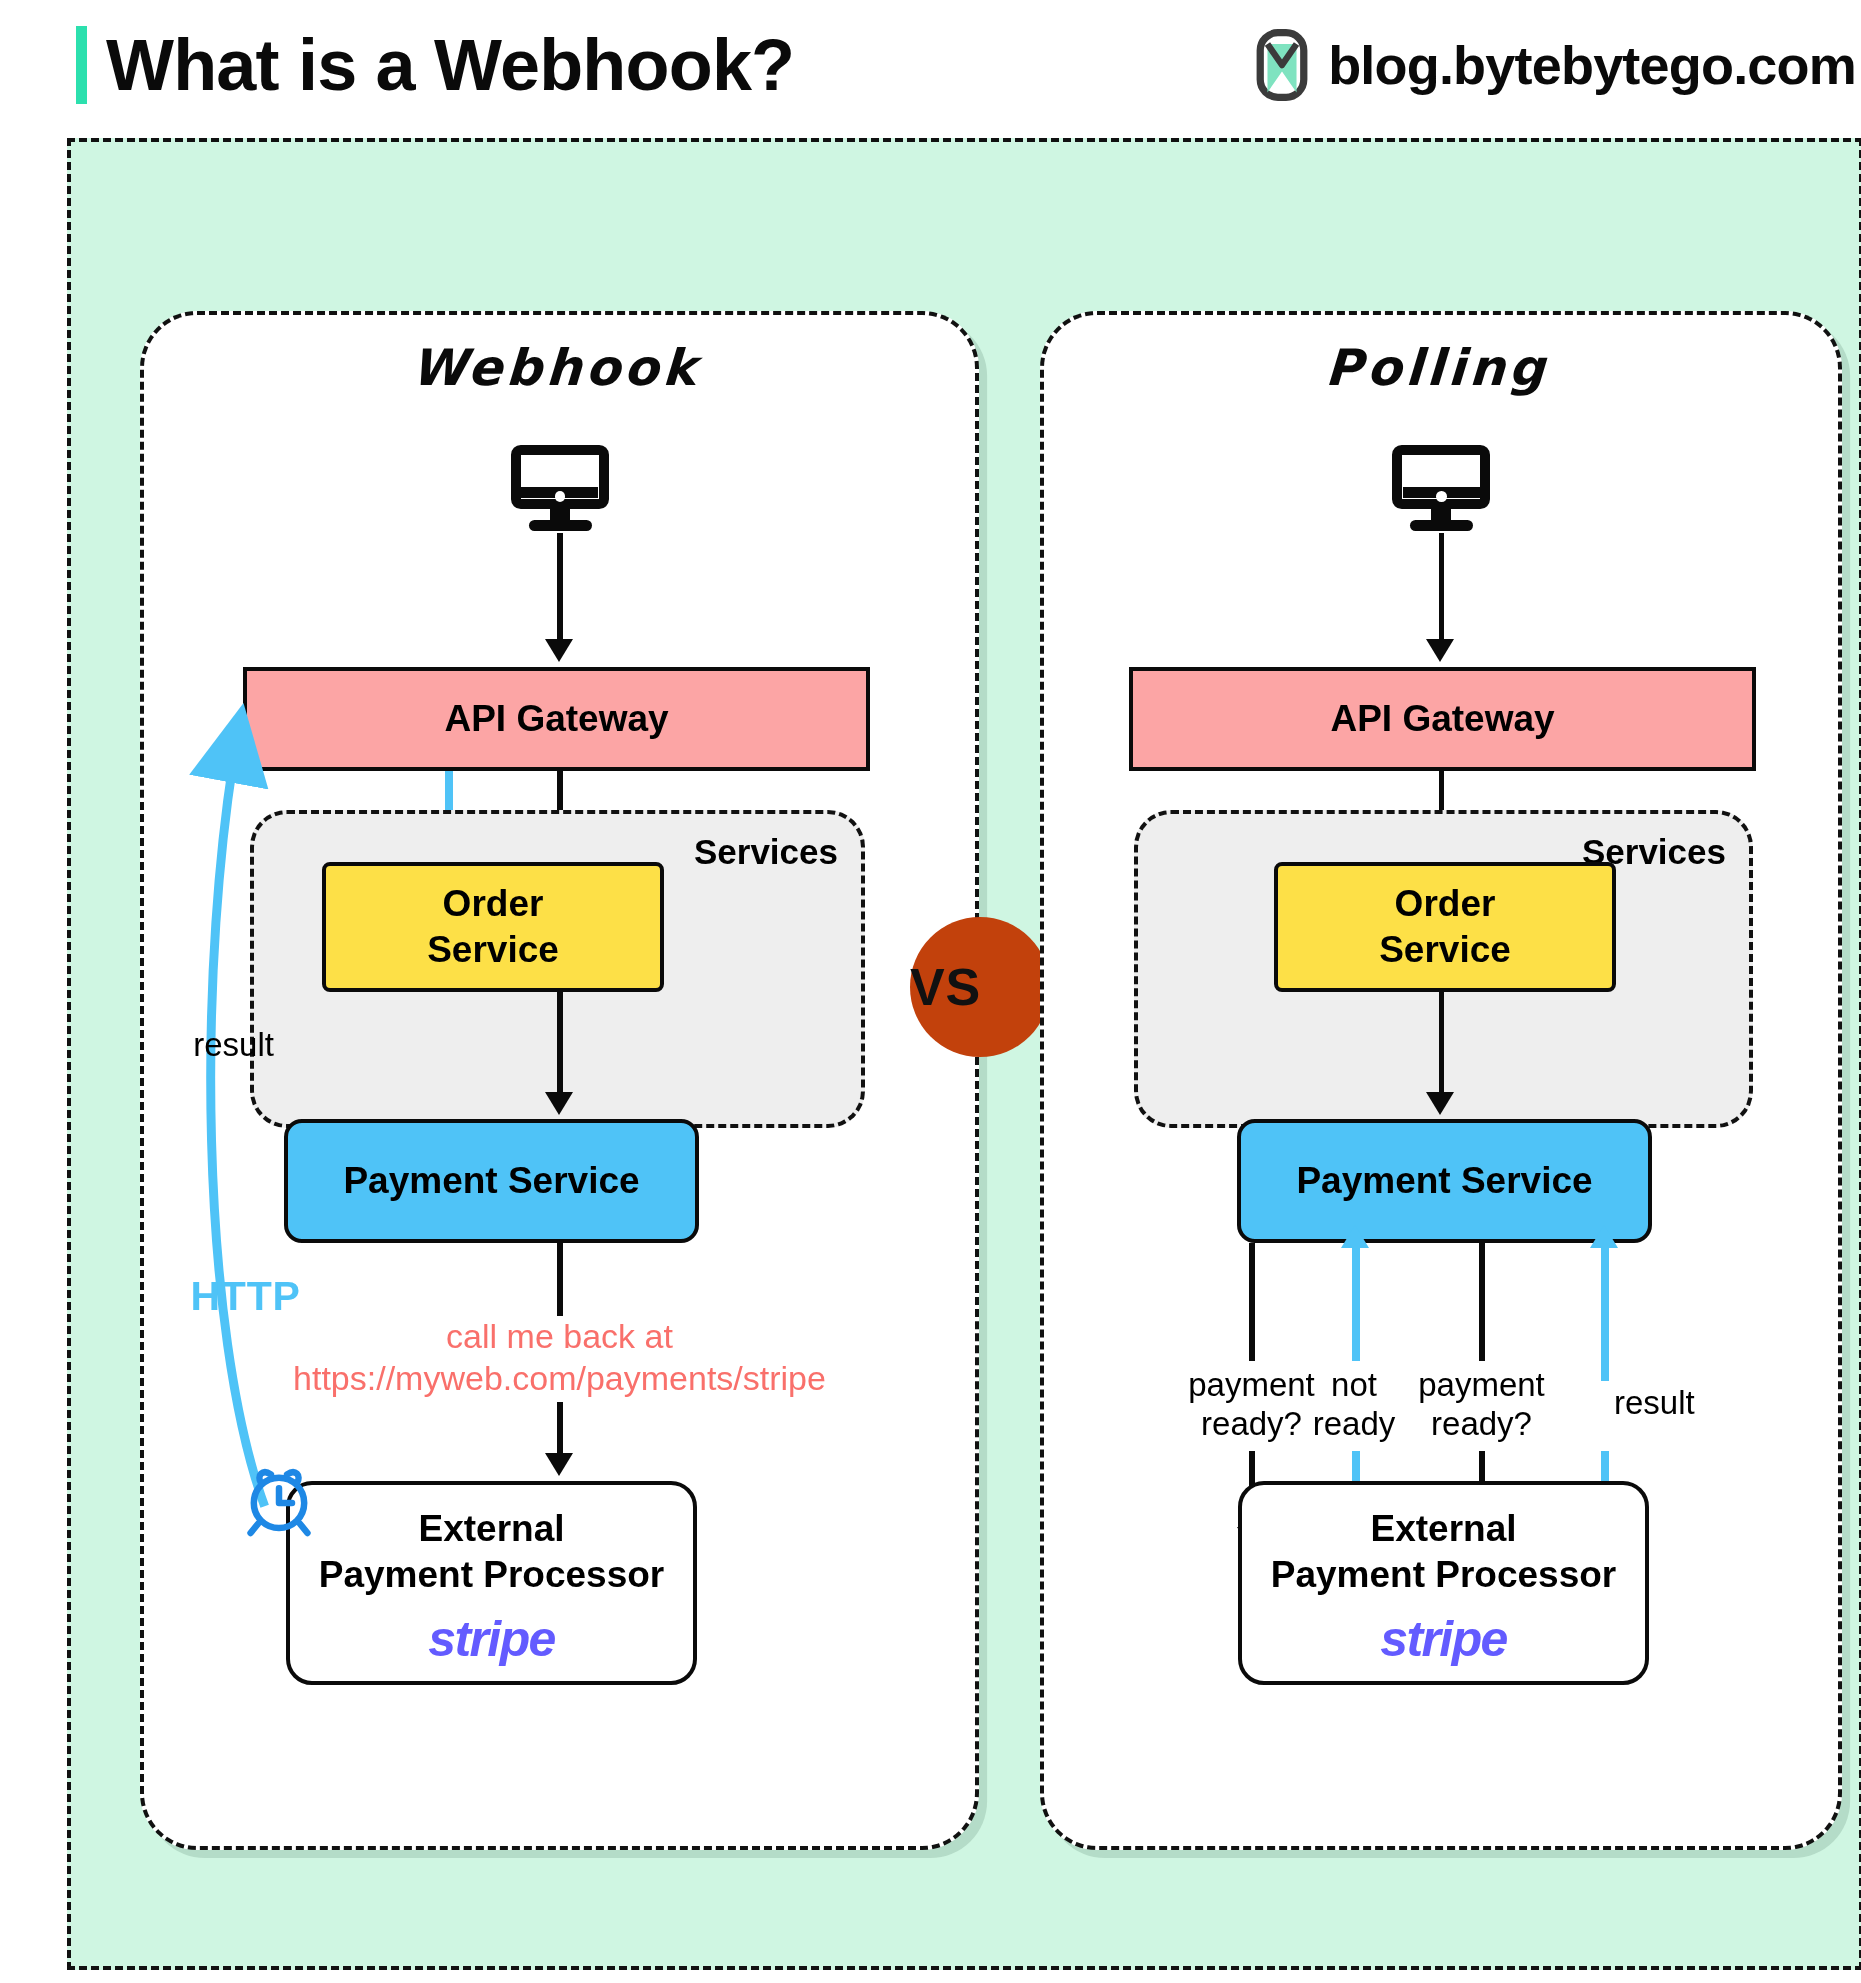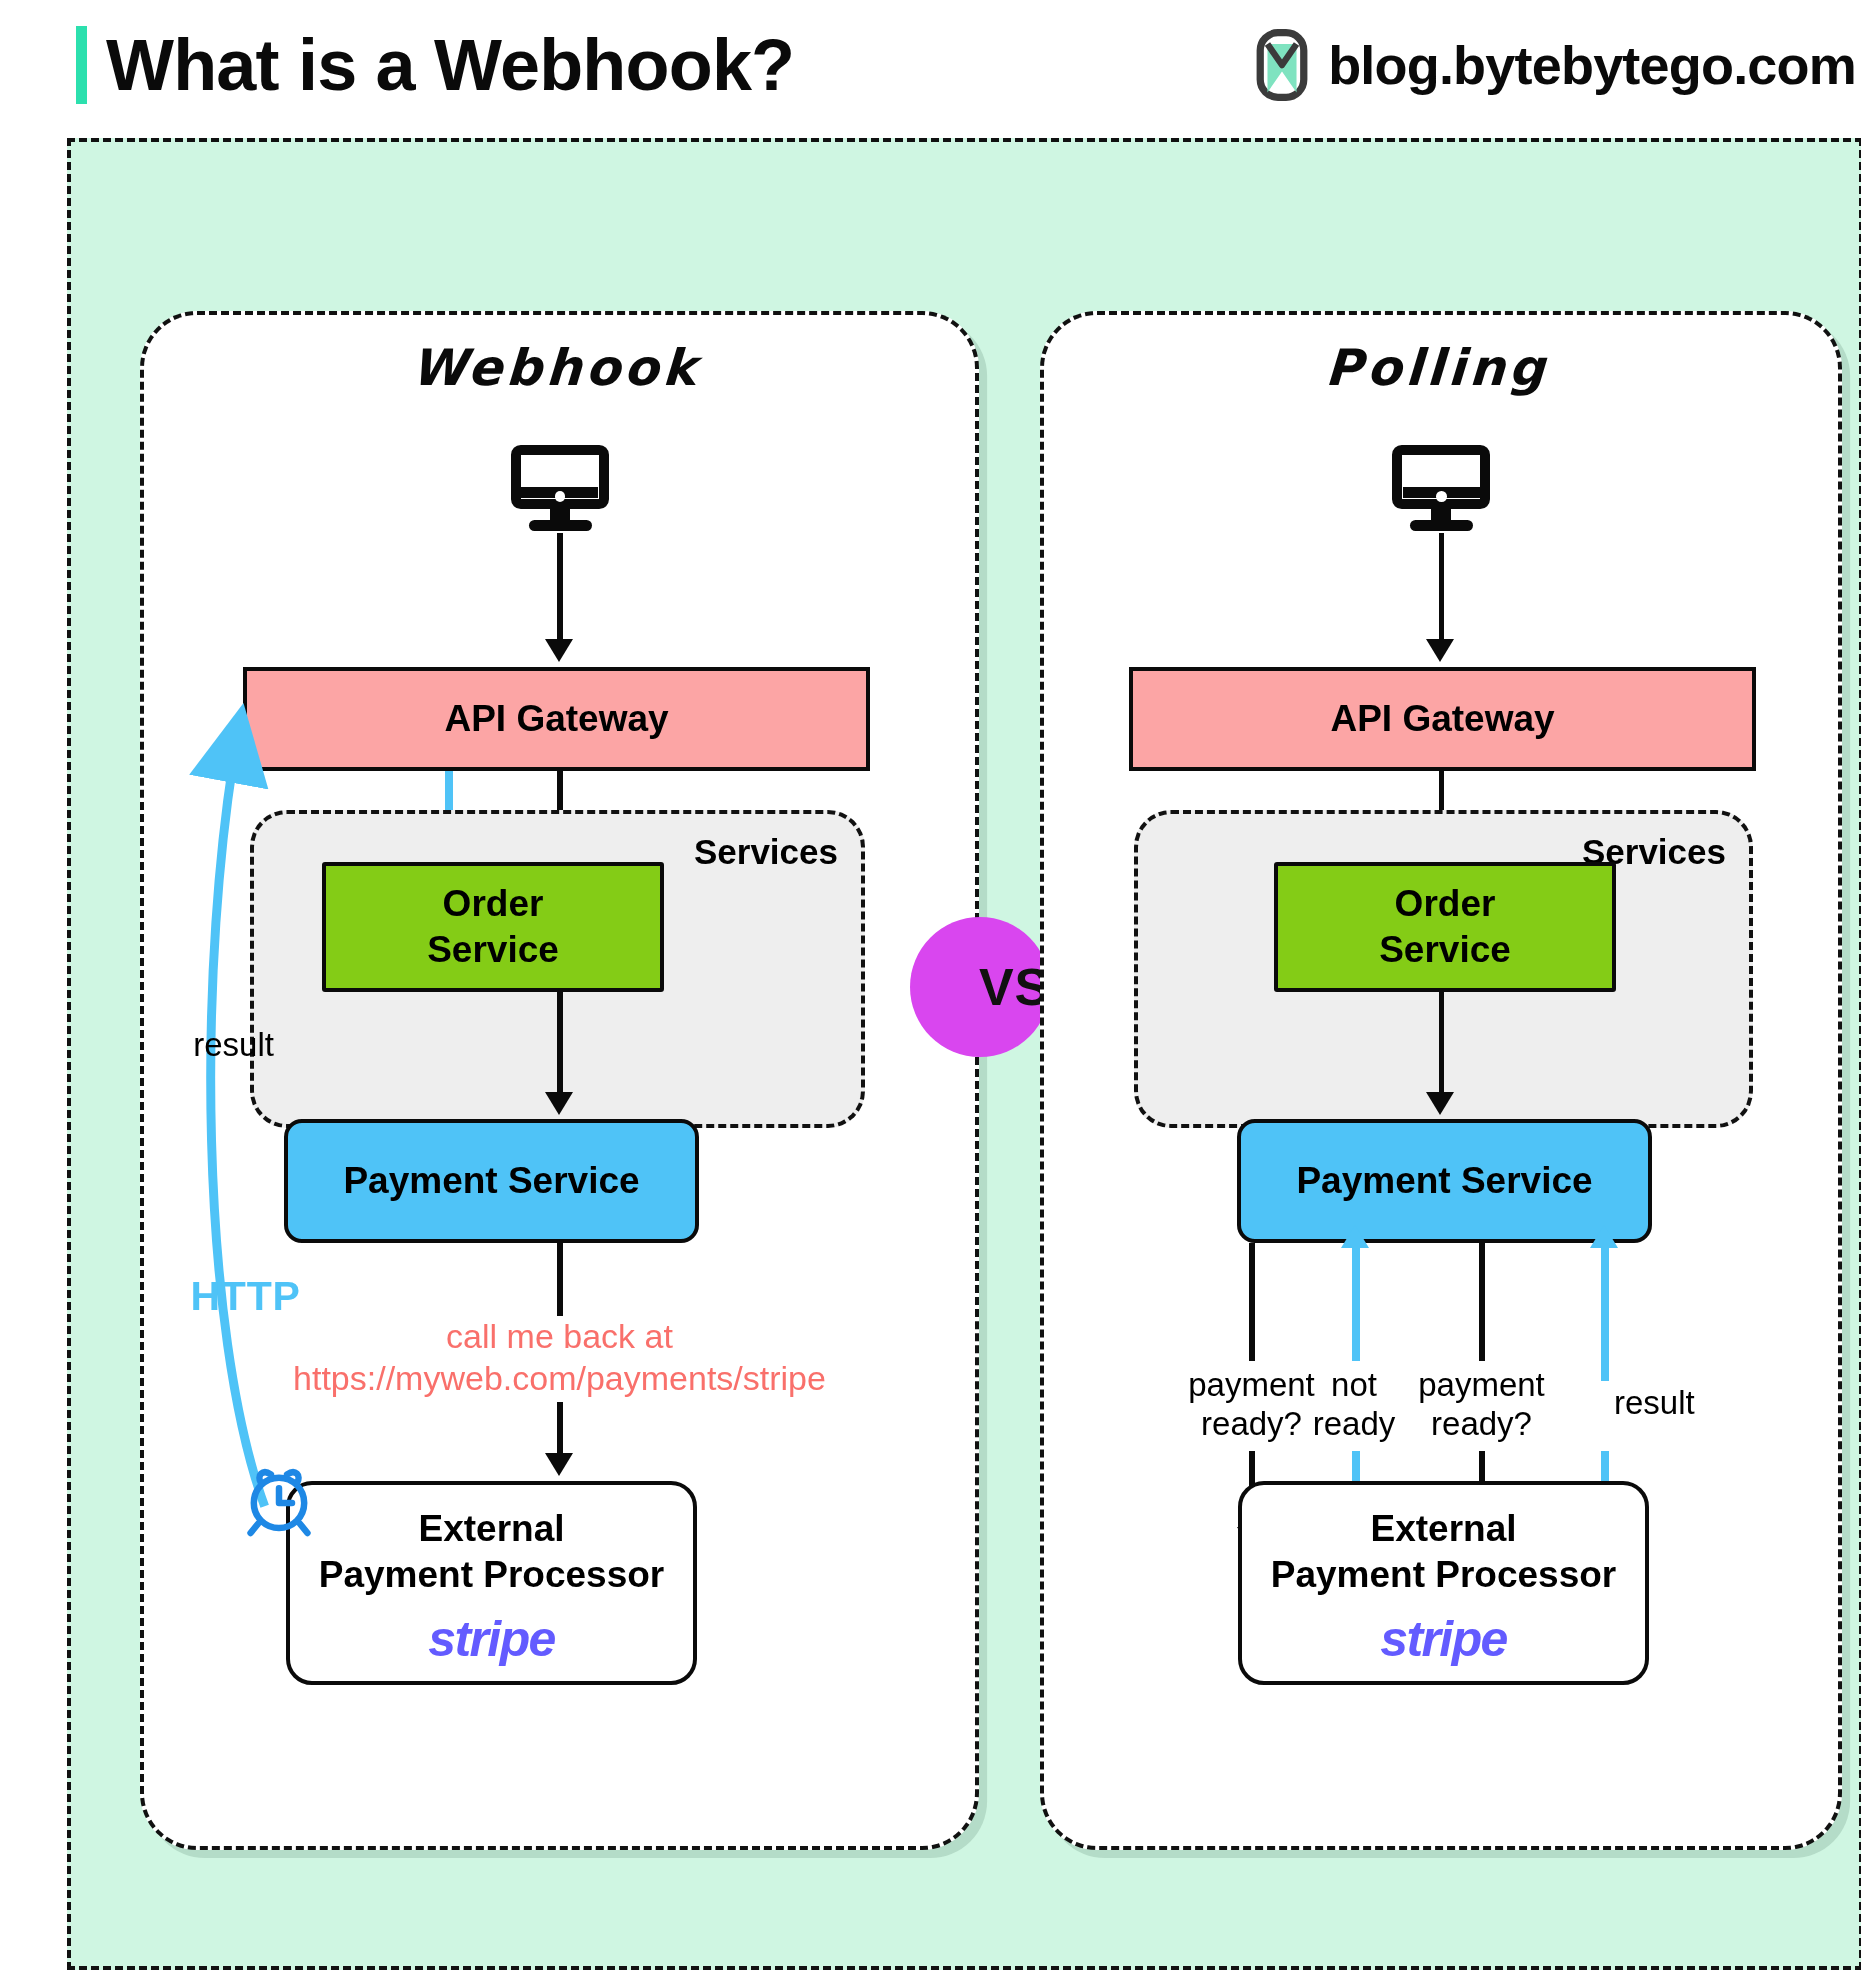--- a/index.html
+++ b/index.html
@@ -40,32 +40,32 @@
   .monitor .chin{position:absolute;left:10.6px;top:42px;width:77px;height:10.6px;background:#0a0a0a;}
   .monitor .neck{position:absolute;left:39px;top:64px;width:20.4px;height:14px;background:#0a0a0a;}
   .monitor .base{position:absolute;left:18px;top:75px;width:63px;height:11.4px;border-radius:5.7px;background:#0a0a0a;}
 
   
   .box{position:absolute;box-sizing:border-box;display:flex;align-items:center;
     justify-content:center;text-align:center;font-weight:bold;color:#000;}
   .gw{height:104px;background:#fca5a5;border:4.9px solid #0a0a0a;font-size:37px;}
   .services{border:4.1px dashed #111;border-radius:37px;background:#EEEEEE;}
   .services-lbl{position:absolute;right:23px;top:18px;font-size:35px;font-weight:bold;color:#000;}
-  .order{height:130px;background:#84cc16;border:4.9px solid #0a0a0a;border-radius:3px;
+  .order{height:130px;background:#fde047;border:4.9px solid #0a0a0a;border-radius:8px;
     font-size:37px;line-height:46px;}
   .pay{height:124px;background:#4FC3F7;border:4.9px solid #0a0a0a;border-radius:18px;font-size:37px;}
   .extp{height:204px;background:#fff;border:4.9px solid #0a0a0a;border-radius:26px;
     font-size:37px;line-height:46px;flex-direction:column;justify-content:flex-start;
     padding-top:21px;}
   .stripe{font-size:50px;font-weight:bold;color:#635BFF;letter-spacing:-1.6px;
     font-style:italic;margin-top:18px;}
 
   
-  .vs{position:absolute;width:140px;height:140px;border-radius:50%;background:#d946ef;
-    display:flex;align-items:center;justify-content:flex-end;font-size:52px;font-weight:bold;
+  .vs{position:absolute;width:140px;height:140px;border-radius:50%;background:#c2410c;
+    display:flex;align-items:center;justify-content:flex-start;font-size:52px;font-weight:bold;
     color:#111;letter-spacing:0.8px;}
 
   
   .vline{position:absolute;width:5.7px;background:#0a0a0a;}
   .vline.blue{background:#4FC3F7;width:8.1px;}
   .arrowhead{position:absolute;width:0;height:0;border-left:14.7px solid transparent;
     border-right:14.7px solid transparent;border-top:23px solid #0a0a0a;}
   .arrowhead.up{border-top:0;border-bottom:23px solid #0a0a0a;}
   .arrowhead.blue{border-top-color:#4FC3F7;}
   .arrowhead.blue.up{border-bottom-color:#4FC3F7;border-top-color:transparent;}

